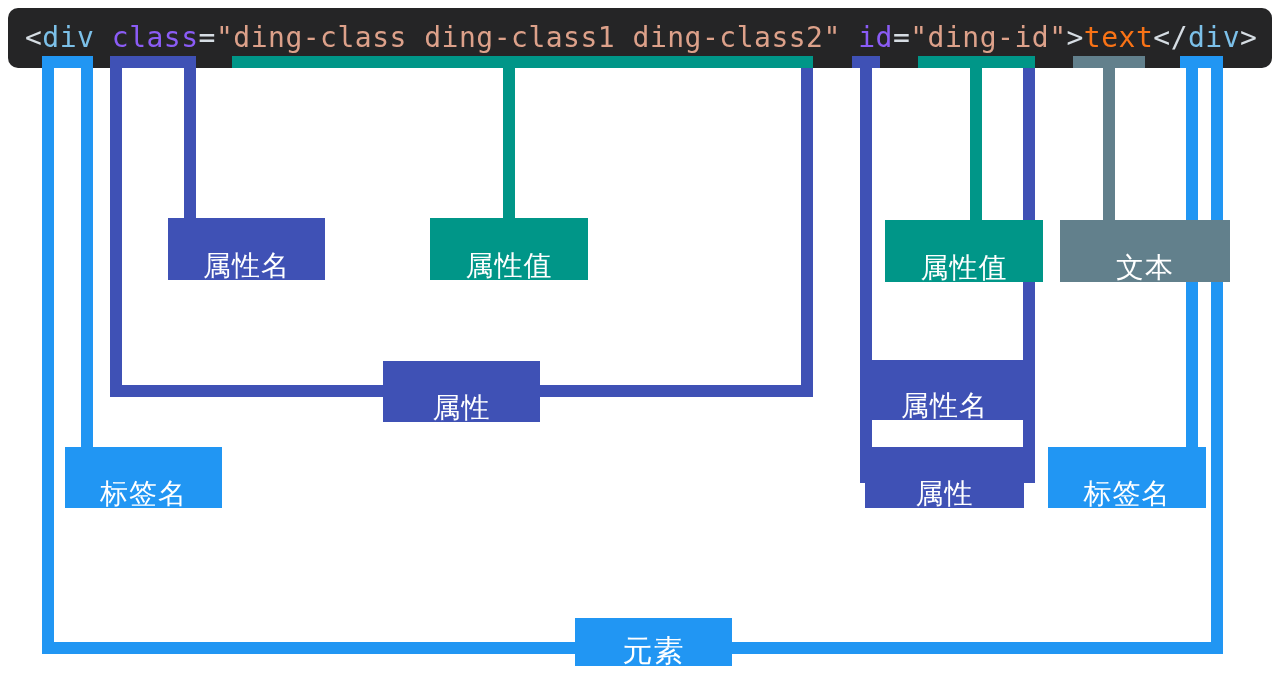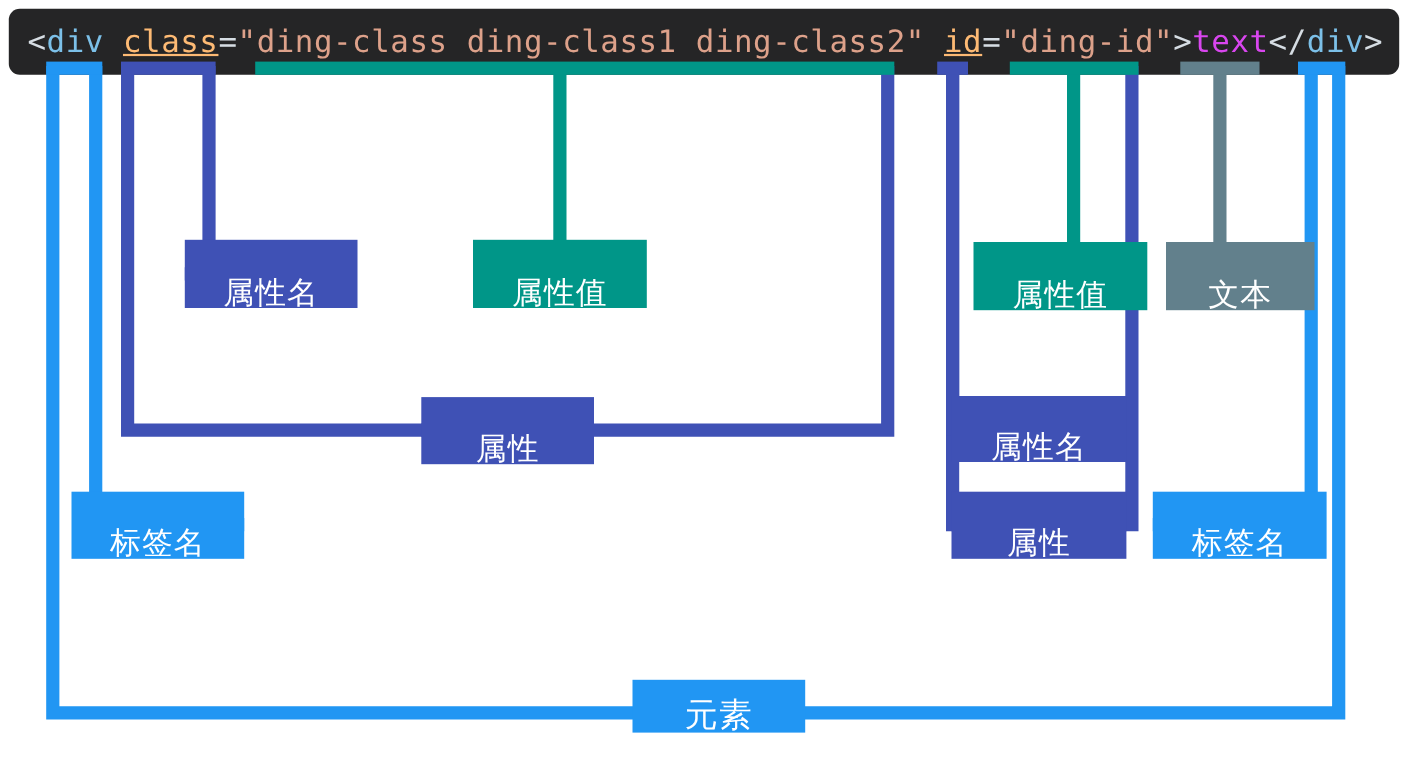--- a/index.html
+++ b/index.html
@@ -20,23 +20,23 @@
   }
   .codetext{
     white-space:pre;
     font-family:"DejaVu Sans Mono","Liberation Mono",monospace;
     font-size:28px;letter-spacing:0.5px;
     padding-left:17px;
     line-height:1;
   }
   .tk-punc{color:#d6dde3;}
   .tk-tag{color:#7cc0e8;margin-top:36px;}
-  .tk-attr{color:#fdba74;text-decoration:underline;}
+  .tk-attr{color:#8b5cf6;}
   .tk-str{color:#dda18a;}
-  .tk-txt{color:#d946ef;}
+  .tk-txt{color:#f97316;}
 
   
   .uline{position:absolute;height:12px;z-index:6;}
 
   
   svg.wires{position:absolute;left:0;top:0;width:1280px;height:689px;}
 
   
   .box{
     position:absolute;
@@ -99,21 +99,21 @@
   </div>
 
   <div class="box" style="left:430px;top:218px;width:158px;height:62px;background:#009688;">
     <span>属性值</span>
   </div>
 
   <div class="box" style="left:885px;top:220px;width:158px;height:62px;background:#009688;">
     <span>属性值</span>
   </div>
 
-  <div class="box" style="left:1060px;top:220px;width:135px;height:62px;background:#62808C;">
+  <div class="box" style="left:1060px;top:220px;width:170px;height:62px;background:#62808C;">
     <span>文本</span>
   </div>
 
   <div class="box" style="left:383px;top:361px;width:157px;height:61px;background:#3F51B5;">
     <span>属性</span>
   </div>
 
   <div class="box" style="left:865px;top:360px;width:159px;height:60px;background:#3F51B5;">
     <span>属性名</span>
   </div>

